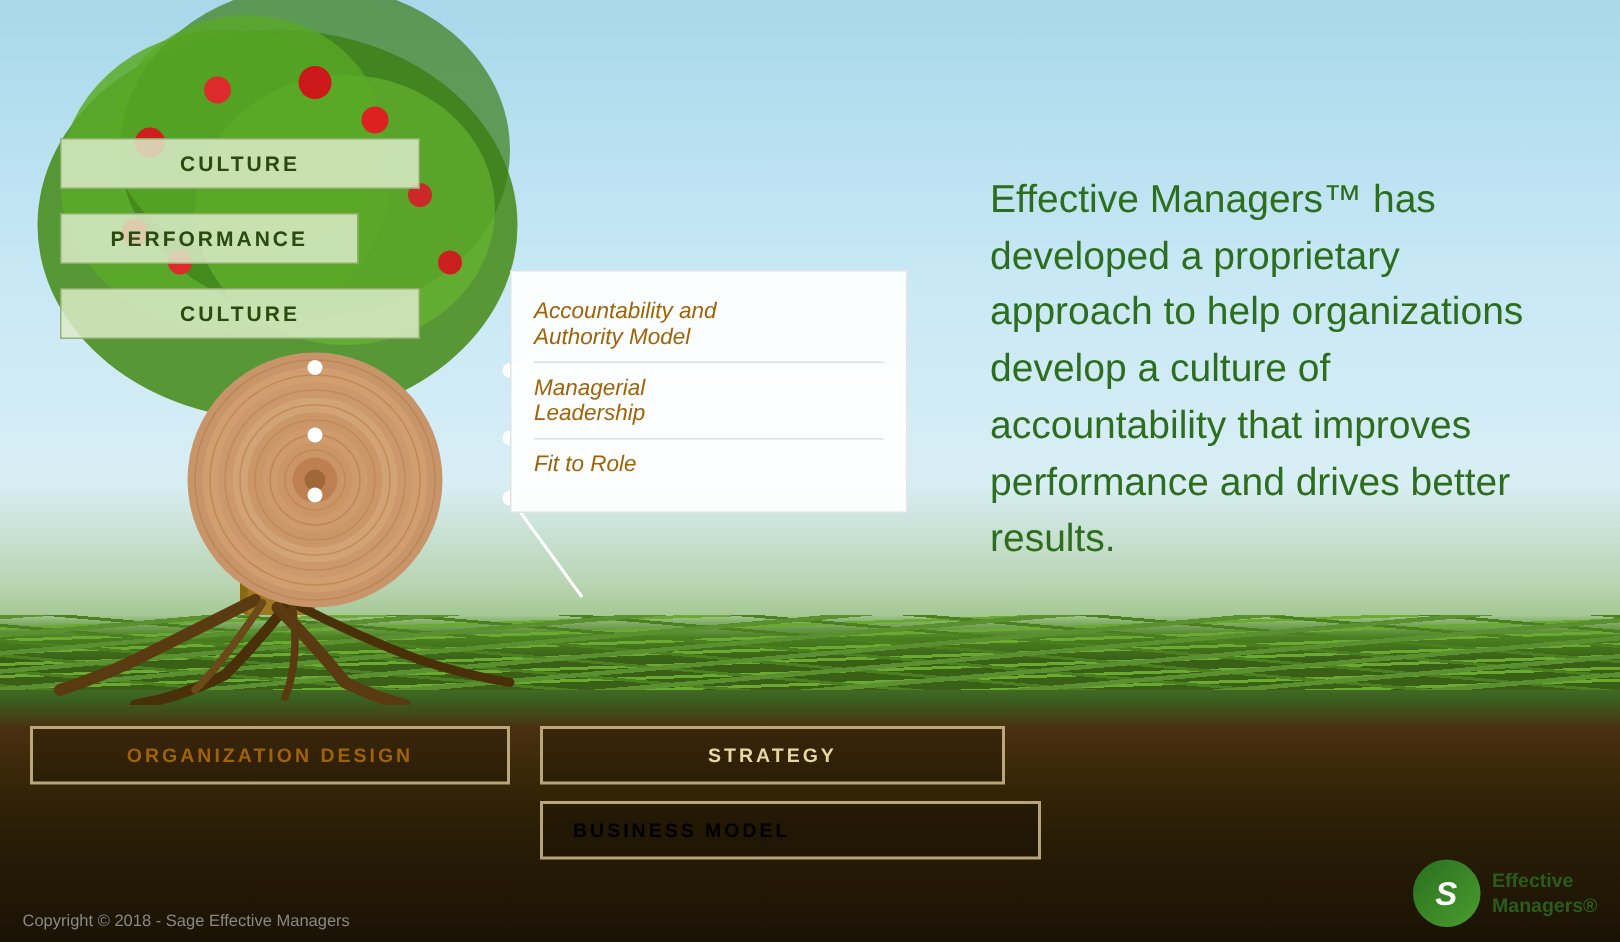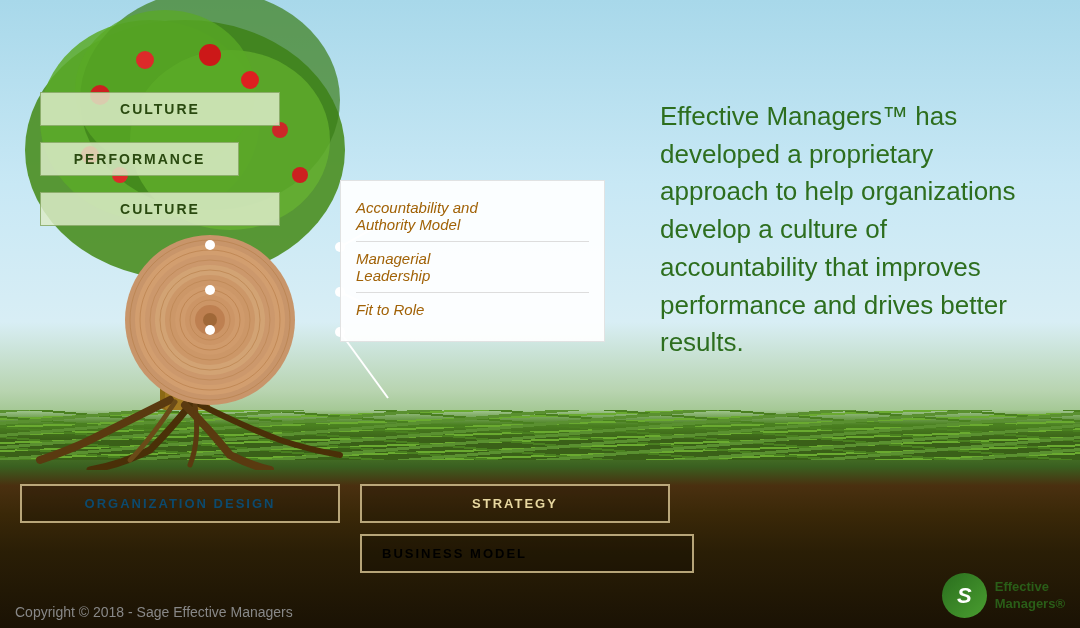--- a/index.html
+++ b/index.html
@@ -55,21 +55,21 @@
       padding: 10px 15px 15px 15px;
       border: 1px solid rgba(200,200,200,0.5);
     }
     .callout-item {
       padding: 8px 0; border-bottom: 1px solid #ddd; font-size: 15px; color: #a16207; text-align: left; font-style: italic;
     }
     .callout-item:last-child { border-bottom: none; }
 
     
     .right-panel {
-      position: absolute; right: 0; top: 0; width: 460px; height: 460px;
+      position: absolute; right: 0; top: 16px; width: 460px; height: 460px;
       background: rgba(245, 250, 245, 0.0);
       display: flex; align-items: center; padding: 30px 40px;
     }
     .right-text {
       font-size: 26px; line-height: 1.45; color: #2d6e1e; font-weight: normal;
     }
 
     
     .bottom-section {
       position: absolute; bottom: 0; left: 0; width: 100%; height: 190px;
@@ -85,29 +85,29 @@
     .business-box {
       position: absolute; bottom: 55px; left: 360px; width: 334px;
       border: 2px solid rgba(220,200,150,0.8);
       color: #000000; font-weight: bold; letter-spacing: 2px;
       font-size: 13px; padding: 10px 20px; text-align: left;
       background: rgba(0,0,0,0.2);
     }
     .org-box {
       position: absolute; bottom: 105px; left: 20px; width: 320px;
       border: 2px solid rgba(220,200,150,0.8);
-      color: #0c4a6e; font-weight: bold; letter-spacing: 2px;
+      color: #a16207; font-weight: bold; letter-spacing: 2px;
       font-size: 13px; padding: 10px 20px; text-align: center;
       background: rgba(0,0,0,0.2);
     }
 
     
     .copyright {
       position: absolute; bottom: 8px; left: 15px;
-      font-size: 14px; color: #888;
+      font-size: 11px; color: #888;
     }
 
     
     .em-logo {
       position: absolute; bottom: 10px; right: 15px;
       display: flex; align-items: center; gap: 8px;
     }
     .em-logo-icon {
       width: 45px; height: 45px; border-radius: 50%;
       background: linear-gradient(135deg, #2a6e1e, #4a9e30);

